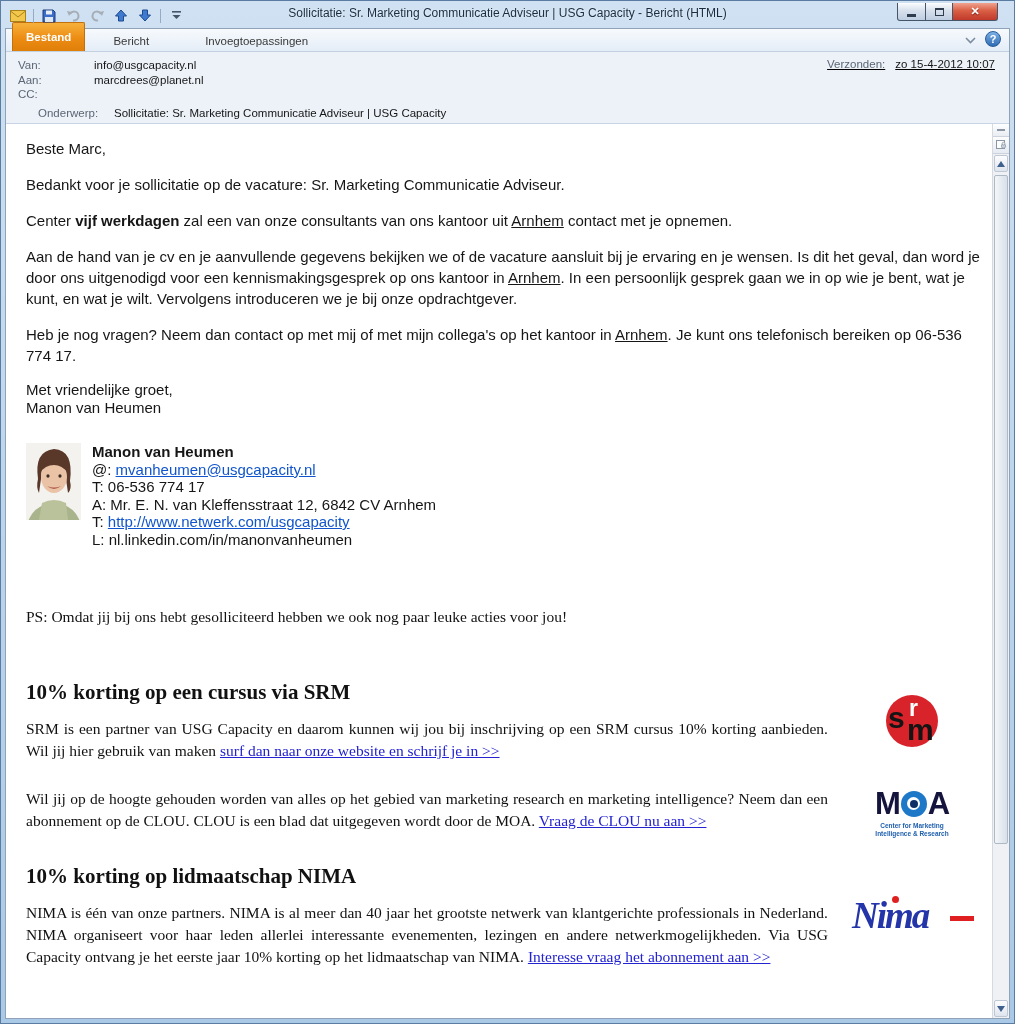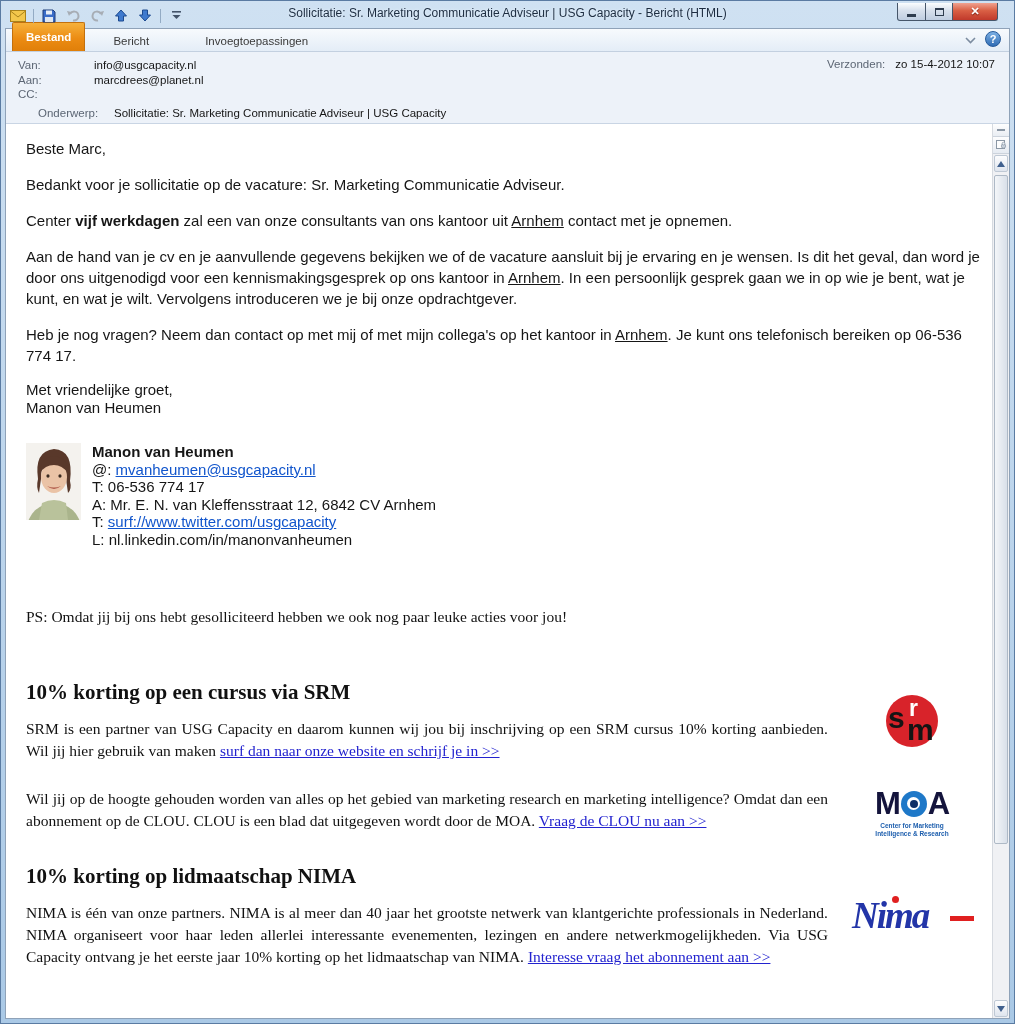--- a/index.html
+++ b/index.html
@@ -61,21 +61,21 @@
   }
   
   .header-panel {
     height:72px; flex:0 0 auto; background:#edf2f9; position:relative;
     padding:6px 10px 0 12px; font-size:11.5px; border-bottom:1px solid #c9d5e4;
   }
   .hrow { display:flex; height:14.5px; align-items:center; }
   .hrow.subject { margin-top:4px;margin-left:20px; }
   .hlabel { width:76px; color:#5c6674; flex:0 0 auto; }
   .hvalue { color:#151515; white-space:nowrap; }
-  .sent { position:absolute; top:6px; right:14px; display:flex; }
+  .sent { position:absolute; top:6px; right:14px; display:flex;text-decoration:underline; }
   .sent-label { color:#5c6674; margin-right:10px; }
   .sent-value { color:#151515; }
   
   .app-frame { flex:1; display:flex; margin:0 4px 4px; border:1px solid #8fa2b8; background:#fff; min-height:0; }
   .message-body { flex:1; min-width:0; overflow:hidden; padding:14px 10px 0 20px; background:#fff; }
   
   .scrollbar { width:17px; flex:0 0 auto; background:#f0f1f4; border-left:1px solid #d6dae0; display:flex; flex-direction:column; }
   .sb-grip { height:13px; background:linear-gradient(#fefefe,#e9edf3); border-bottom:1px solid #ccd3dc; display:flex; align-items:center; justify-content:center; }
   .sb-grip i { width:8px; height:2px; background:#8b97a5; display:block; }
   .sb-pane { height:17px; display:flex; align-items:center; justify-content:center; background:linear-gradient(#fdfdfe,#e6ebf2); border-bottom:1px solid #ccd3dc; }
@@ -255,21 +255,21 @@
               <ellipse cx="22" cy="33" rx="1.6" ry="1.8" fill="#3a2a20"></ellipse>
               <ellipse cx="34" cy="33" rx="1.6" ry="1.8" fill="#3a2a20"></ellipse>
               <path d="M21 43 Q28 49 35 43 Q28 46 21 43 Z" fill="#b05a4a"></path>
               <path d="M16 60 Q28 54 40 60 L42 77 L13 77 Z" fill="#b9c29b"></path>
             </svg>
             <div class="sig-text">
               <div class="sig-name">Manon van Heumen</div>
               <div><span>@: </span><a class="slink">mvanheumen@usgcapacity.nl</a></div>
               <div>T: 06-536 774 17</div>
               <div>A: Mr. E. N. van Kleffensstraat 12, 6842 CV Arnhem</div>
-              <div><span>T: </span><a class="slink">surf://www.twitter.com/usgcapacity</a></div>
+              <div><span>T: </span><a class="slink">http://www.netwerk.com/usgcapacity</a></div>
               <div>L: nl.linkedin.com/in/manonvanheumen</div>
             </div>
           </div>
         </div>
 
         <div class="email-serif">
           <div class="ps">PS: Omdat jij bij ons hebt gesolliciteerd hebben we ook nog paar leuke acties voor jou!</div>
 
           <div class="promo first">
             <div class="promo-left">
@@ -280,21 +280,21 @@
               <div class="srm-logo">
                 <span class="srm-s">s</span>
                 <span class="srm-r">r</span>
                 <span class="srm-m">m</span>
               </div>
             </div>
           </div>
 
           <div class="promo">
             <div class="promo-left">
-              <p class="promo-p"><span>Wil jij op de hoogte gehouden worden van alles op het gebied van marketing research en marketing intelligence? Omdat dan een abonnement op de CLOU. CLOU is een blad dat uitgegeven wordt door de MOA. </span><a class="plink">Vraag de CLOU nu aan &gt;&gt;</a></p>
+              <p class="promo-p"><span>Wil jij op de hoogte gehouden worden van alles op het gebied van marketing research en marketing intelligence? Neem dan een abonnement op de CLOU. CLOU is een blad dat uitgegeven wordt door de MOA. </span><a class="plink">Vraag de CLOU nu aan &gt;&gt;</a></p>
             </div>
             <div class="promo-logo">
               <div class="moa-logo">
                 <div class="moa-word">
                   <span class="moa-letter">M</span>
                   <span class="moa-o">
                       <span class="moa-o-inner">
                         <span class="moa-o-core"></span>
                       </span>
                     </span>

